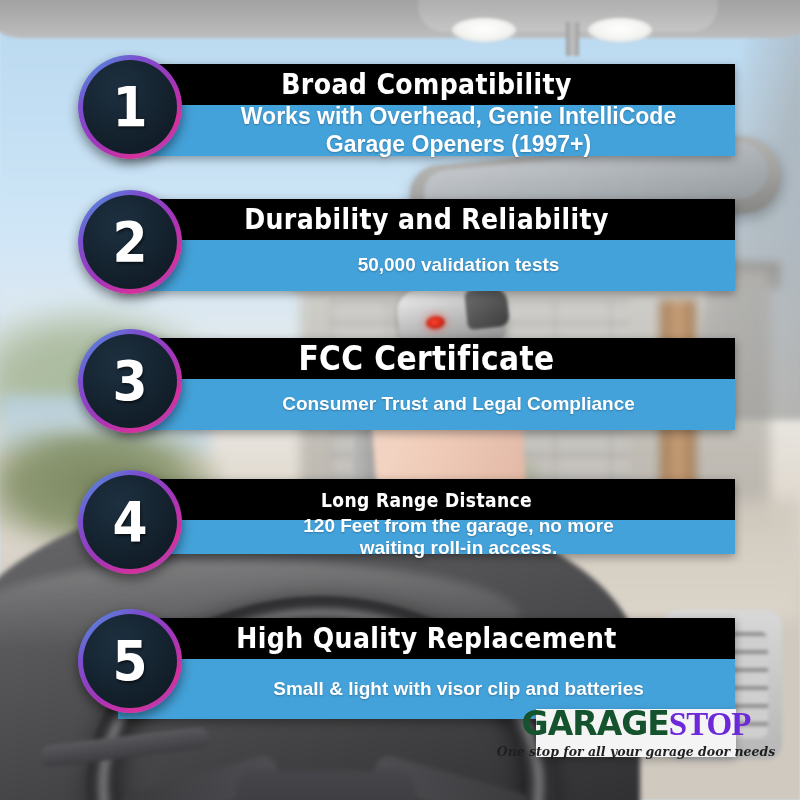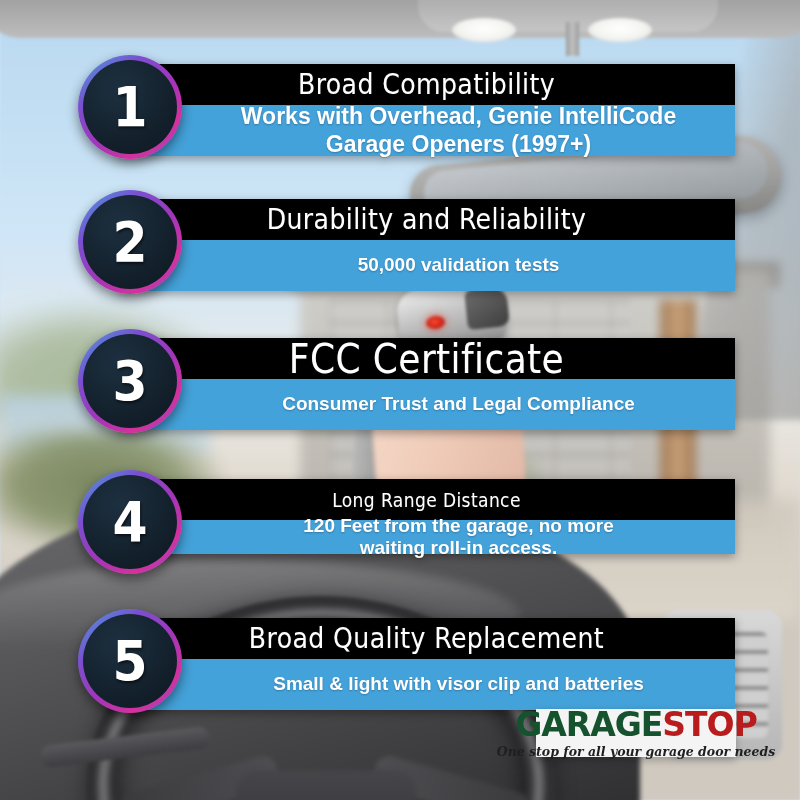--- a/index.html
+++ b/index.html
@@ -255,21 +255,21 @@
   .row { position:absolute; left:0; width:800px; }
 
   .bars {
     position:absolute; left:118px; width:617px;
     filter:drop-shadow(0 3px 5px rgba(0,0,0,.35));
   }
   .bar-title {
     background:#000;
     color:#fff;
     text-align:center;
-    font-weight:400;
+    font-weight:700;
     letter-spacing:.4px;
     display:flex; align-items:center; justify-content:center;
     
     font-family:"DejaVu Sans", sans-serif;
     font-stretch:condensed;
     text-shadow:0 0 1px rgba(255,255,255,.25);
   }
   .bar-sub {
     background:#44a2da;
     color:#fff;
@@ -316,21 +316,21 @@
   }
   .logo-word {
     font-family:"DejaVu Sans", sans-serif;
     font-weight:700;
     font-size:33px;
     letter-spacing:-1px;
     line-height:1;
     white-space:nowrap;
   }
   .logo-garage { color:#14532d; }
-  .logo-stop  { color:#b91c1c; }
+  .logo-stop  { color:#6d28d9;font-family:Liberation Serif, serif; }
   .logo-tag {
     font-family:"DejaVu Serif", serif;
     font-style:italic;
     font-weight:700;
     font-size:12.5px;
     color:#1f1f1f;
     margin-top:3px;
     white-space:nowrap;
   }
 </style>
@@ -398,42 +398,42 @@
         <div class="bar-title" style="height:41px;font-size:28px">Durability and Reliability</div>
         <div class="bar-sub" style="height:51px;font-size:19px">50,000 validation tests</div>
       </div>
       <div class="badge" style="top:-9px">
         <div class="badge-inner">2</div>
       </div>
     </div>
 
     <div class="row" style="top:338px">
       <div class="bars">
-        <div class="bar-title" style="height:41px;font-size:40px">FCC Certificate</div>
+        <div class="bar-title" style="height:41px;font-size:33px">FCC Certificate</div>
         <div class="bar-sub" style="height:51px;font-size:19px">Consumer Trust and Legal Compliance</div>
       </div>
       <div class="badge" style="top:-9px">
         <div class="badge-inner">3</div>
       </div>
     </div>
 
     <div class="row" style="top:479px">
       <div class="bars">
         <div class="bar-title" style="height:41px;font-size:19px">Long Range Distance</div>
         <div class="bar-sub" style="height:34px;font-size:19px">120 Feet from the garage, no more<br>waiting roll-in access.</div>
       </div>
       <div class="badge" style="top:-9px">
         <div class="badge-inner">4</div>
       </div>
     </div>
 
     <div class="row" style="top:618px">
       <div class="bars">
-        <div class="bar-title" style="height:41px;font-size:28px">Broad Quality Replacement</div>
-        <div class="bar-sub" style="height:51px;font-size:19px">Small &amp; light with visor clip and batteries</div>
+        <div class="bar-title" style="height:41px;font-size:28px">High Quality Replacement</div>
+        <div class="bar-sub" style="height:60px;font-size:19px">Small &amp; light with visor clip and batteries</div>
       </div>
       <div class="badge" style="top:-9px">
         <div class="badge-inner">5</div>
       </div>
     </div>
 
   </div>
 
   <div class="logo-box" style="left:536px; top:709px; width:200px; height:48px;">
     <div class="logo-word">

